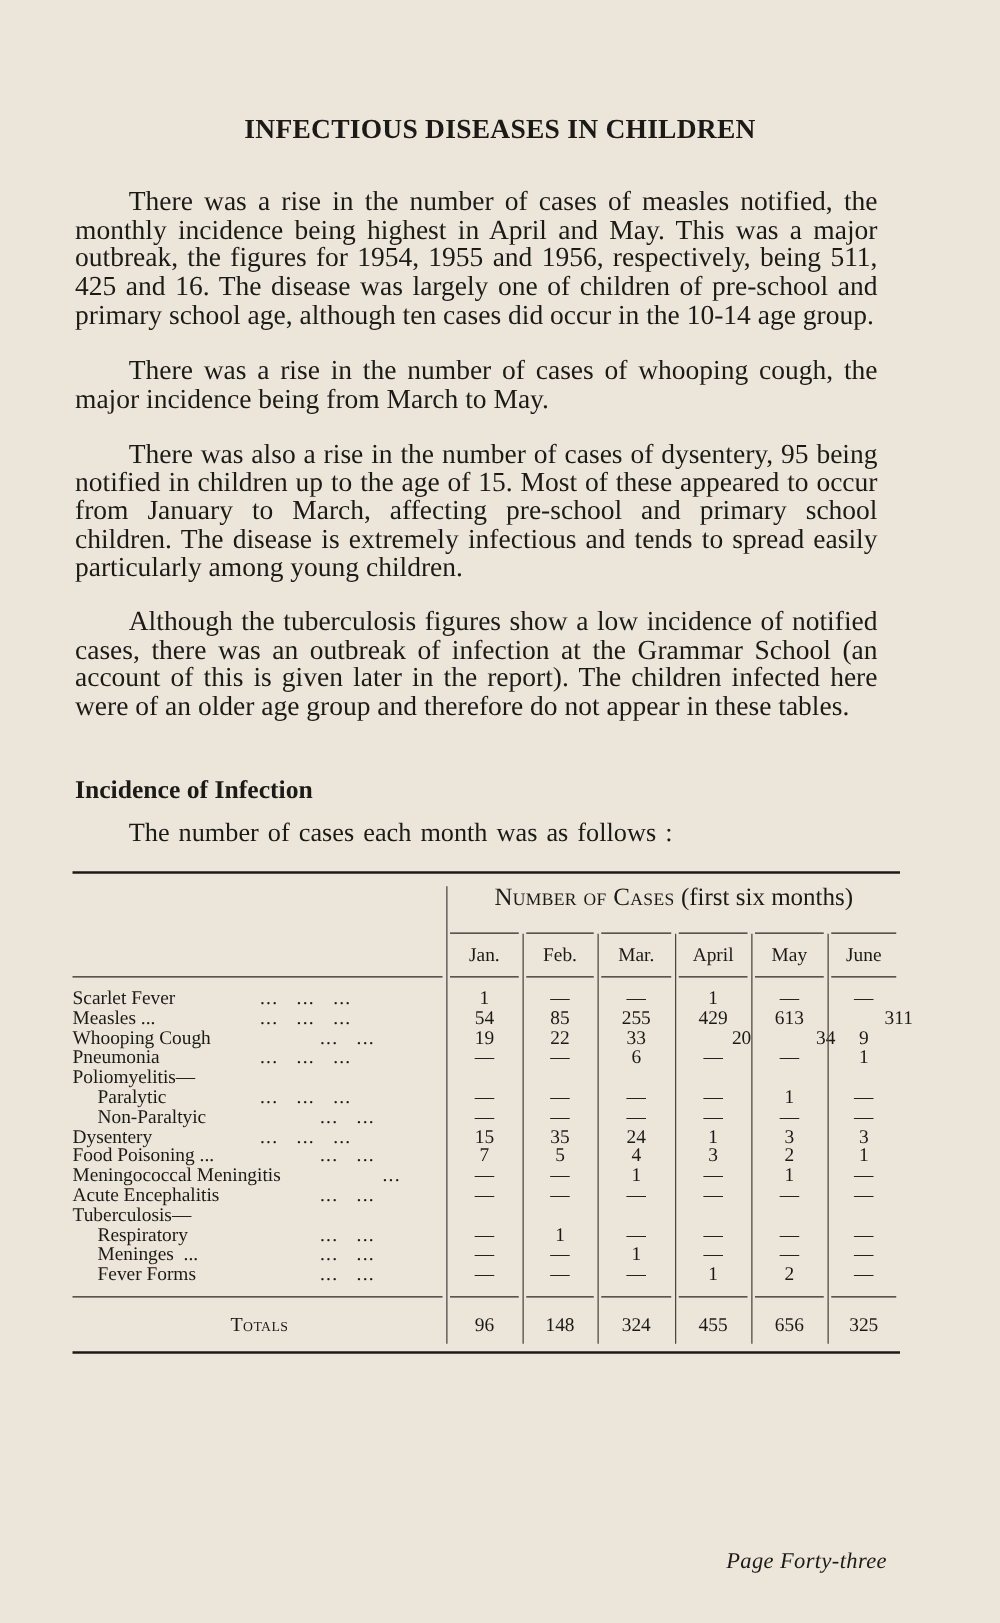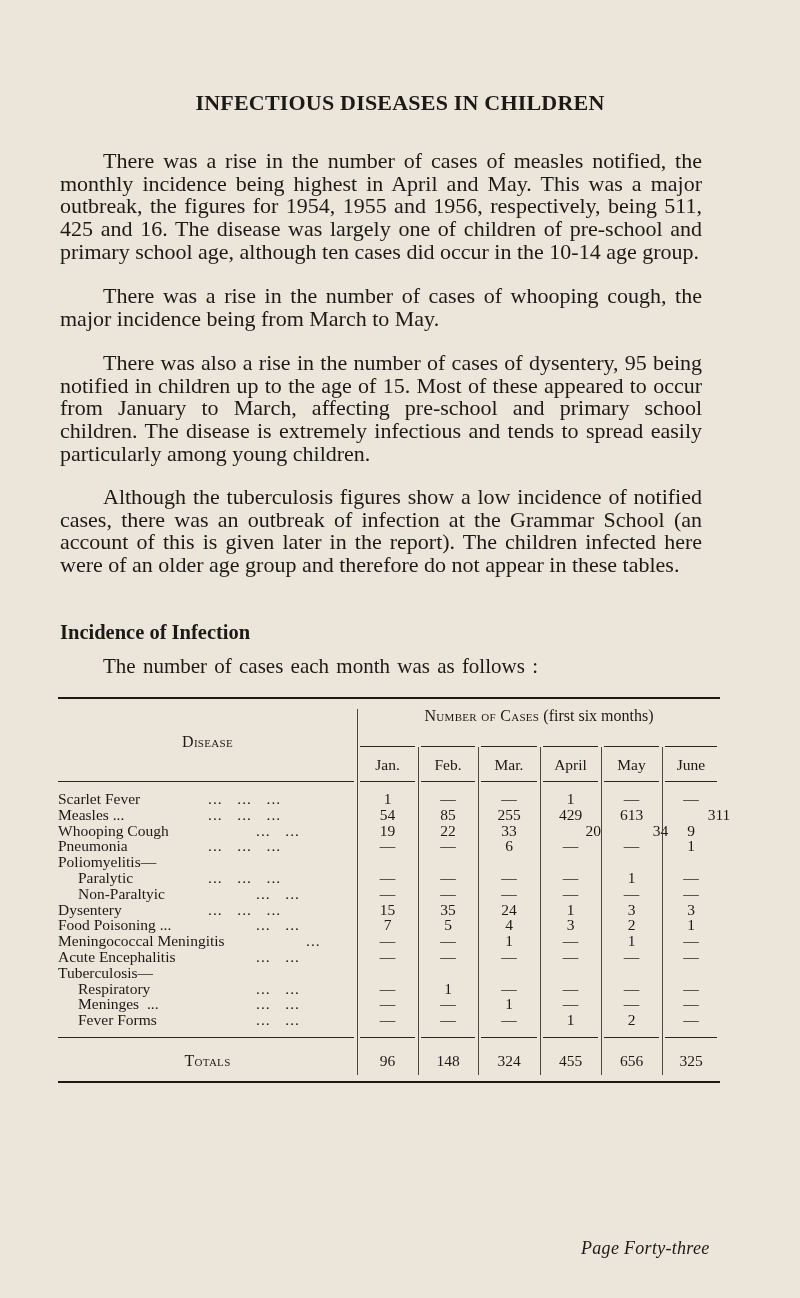--- a/index.html
+++ b/index.html
@@ -39,21 +39,21 @@
   .rule-top { position: absolute; left: 0; top: 0; width: 662px; height: 2px; background: #1c1a17; }
   .rule-bot { position: absolute; left: 0; top: 384px; width: 662px; height: 2px; background: #1c1a17; }
   .vline { position: absolute; width: 1px; background: #4a4640; }
   .hline { position: absolute; height: 1px; background: #2a2722; }
   .hdr-disease {
     position: absolute; left: 0; top: 36px; width: 299px; text-align: center;
     font-variant: small-caps; font-size: 16px; letter-spacing: 0.3px;
   }
   .hdr-group {
     position: absolute; left: 300px; top: 10px; width: 362px; text-align: center;
-    font-size: 16px;
+    font-size: 20px;
   }
   .hdr-group .sc { font-variant: small-caps; letter-spacing: 0.3px; }
   .month {
     position: absolute; top: 59px; text-align: center; font-size: 15.5px;
   }
   .rows { position: absolute; left: 0; top: 94px; width: 662px; }
   .row { position: relative; height: 15.8px; line-height: 15.8px; }
   .row .lbl { position: absolute; left: 0; white-space: pre; }
   .row .lbl.sub { left: 20px; }
   .row .dots { position: absolute; white-space: pre; letter-spacing: 1px; }
@@ -76,21 +76,20 @@
 <div class="para" id="p1"><span class="indent"></span><span>There was a rise in the number of cases of measles notified, the monthly incidence being highest in April and May. This was a major outbreak, the figures for 1954, 1955 and 1956, respectively, being 511, 425 and 16. The disease was largely one of children of pre-school and primary school age, although ten cases did occur in the 10-14 age group.</span></div>
 <div class="para" id="p2"><span class="indent"></span><span>There was a rise in the number of cases of whooping cough, the major incidence being from March to May.</span></div>
 <div class="para" id="p3"><span class="indent"></span><span>There was also a rise in the number of cases of dysentery, 95 being notified in children up to the age of 15. Most of these appeared to occur from January to March, affecting pre-school and primary school children. The disease is extremely infectious and tends to spread easily particularly among young children.</span></div>
 <div class="para" id="p4"><span class="indent"></span><span>Although the tuberculosis figures show a low incidence of notified cases, there was an outbreak of infection at the Grammar School (an account of this is given later in the report). The children infected here were of an older age group and therefore do not appear in these tables.</span></div>
 
 <div class="subhead">Incidence of Infection</div>
 <div class="intro">The number of cases each month was as follows :</div>
 
 <div class="tbl" id="tbl">
   <div class="rule-top"></div>
-  <div class="hdr-disease">Disease</div>
   <div class="hdr-group"><span class="sc">Number of Cases</span><span> (first six months)</span></div>
   <div id="months">
       <div class="month" style="left: 299px; width: 61px;">Jan.</div>
       <div class="month" style="left: 360px; width: 60px;">Feb.</div>
       <div class="month" style="left: 420px; width: 62px;">Mar.</div>
       <div class="month" style="left: 482px; width: 61px;">April</div>
       <div class="month" style="left: 543px; width: 61px;">May</div>
       <div class="month" style="left: 604px; width: 58px;">June</div>
     </div>
   <div class="rows" id="rows">

